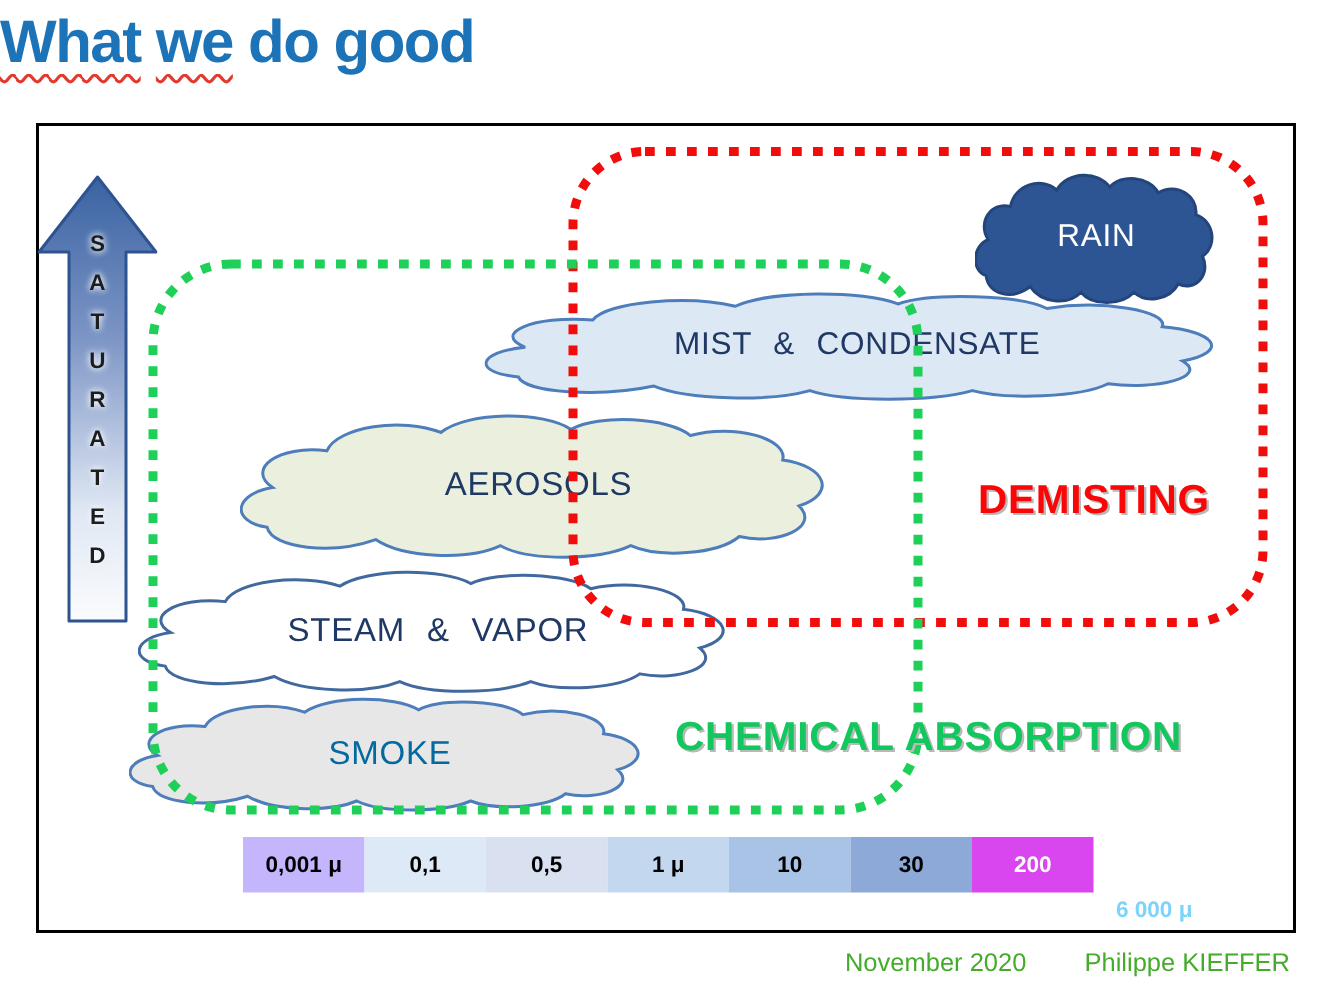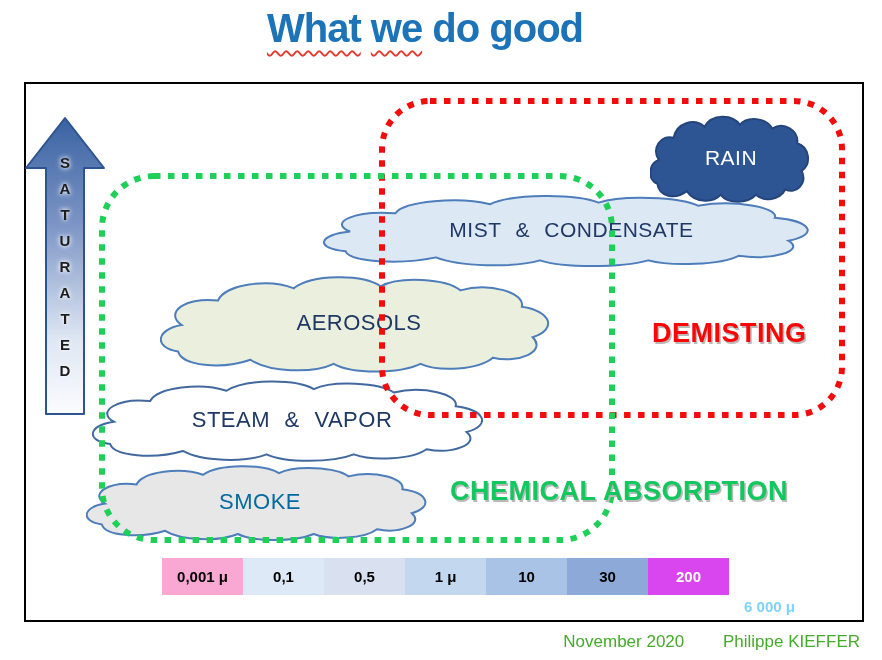--- a/index.html
+++ b/index.html
@@ -2,21 +2,21 @@
 <html><head>
 <meta charset="utf-8">
 <style>
   html,body{margin:0;padding:0;background:#ffffff;}
   .page{
     position:relative;width:882px;height:660px;background:#ffffff;overflow:hidden;
     font-family:"Liberation Sans", sans-serif;
   }
   
   .slide-title{
-    position:absolute;left:0;top:6px;width:850px;text-align:center;
+    position:absolute;left:0;top:6px;width:850px;
     font-size:40px;font-weight:bold;letter-spacing:-1px;
   }
   .slide-title .wavy{
     text-decoration-line:underline;text-decoration-style:wavy;
     text-decoration-thickness:2px;text-underline-offset:8px;
   }
   
   .panel{
     position:absolute;left:24px;top:82px;width:836px;height:536px;
     border:2px solid #000000;background:#ffffff;
@@ -140,21 +140,21 @@
     <rect x="4" y="4" width="460" height="314" rx="48" style="stroke: rgb(242, 13, 13);"></rect>
   </svg>
   <svg class="region-svg" style="left:98px;top:172px;" width="518" height="372" viewBox="0 0 518 372">
     <rect x="4" y="4" width="510" height="364" rx="52" style="stroke: rgb(30, 208, 88);"></rect>
   </svg>
 
   <div id="label-demisting" class="region-label" style="color: rgb(251, 6, 6);">DEMISTING</div>
   <div id="label-chem" class="region-label" style="color: rgb(18, 199, 93);">CHEMICAL ABSORPTION</div>
 
   <div class="scale-bar">
-    <div class="scale-seg" style="background-color: #f9a8d4; color: rgb(0, 0, 0);">0,001 μ</div>
+    <div class="scale-seg" style="background-color: #c4b5fd; color: rgb(0, 0, 0);">0,001 μ</div>
     <div class="scale-seg" style="background-color: rgb(221, 233, 246); color: rgb(0, 0, 0);">0,1</div>
     <div class="scale-seg" style="background-color: rgb(217, 224, 240); color: rgb(0, 0, 0);">0,5</div>
     <div class="scale-seg" style="background-color: rgb(195, 215, 239); color: rgb(0, 0, 0);">1 μ</div>
     <div class="scale-seg" style="background-color: rgb(169, 195, 230); color: rgb(0, 0, 0);">10</div>
     <div class="scale-seg" style="background-color: rgb(141, 169, 216); color: rgb(0, 0, 0);">30</div>
     <div class="scale-seg" style="background-color: #d946ef; color: rgb(255, 255, 255);">200</div>
     <div class="scale-seg" style="background-color: rgb(35, 58, 96); color: #7dd3fc; margin-top: 48px;">6 000 μ</div>
   </div>
 
   <div class="footer" style="color: rgb(69, 171, 43);">

